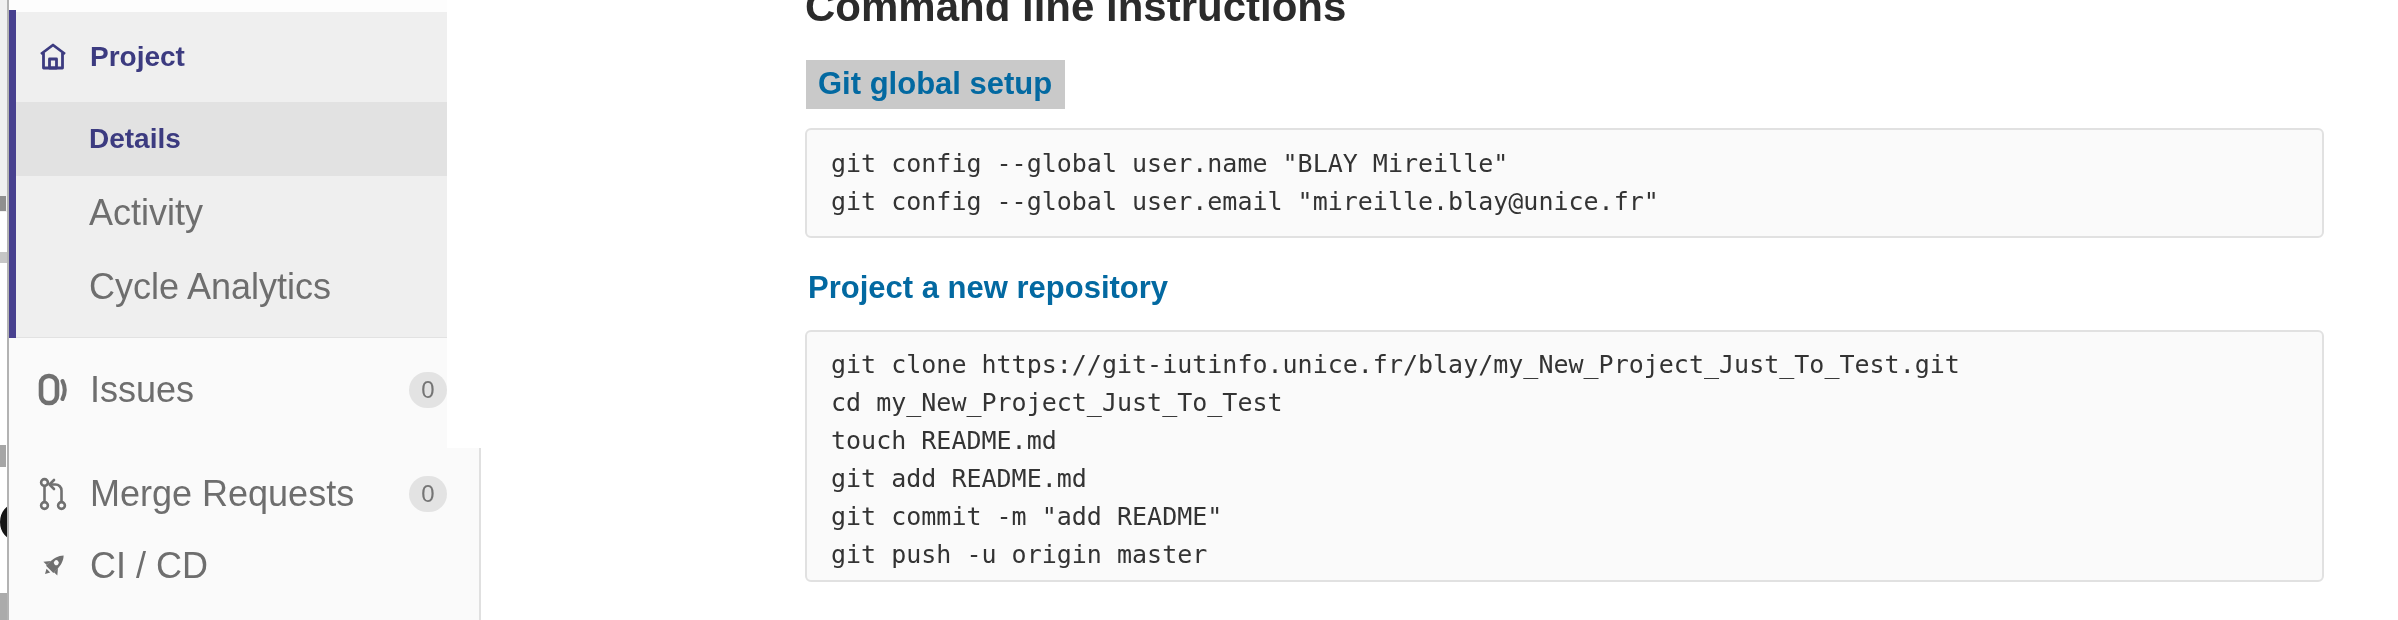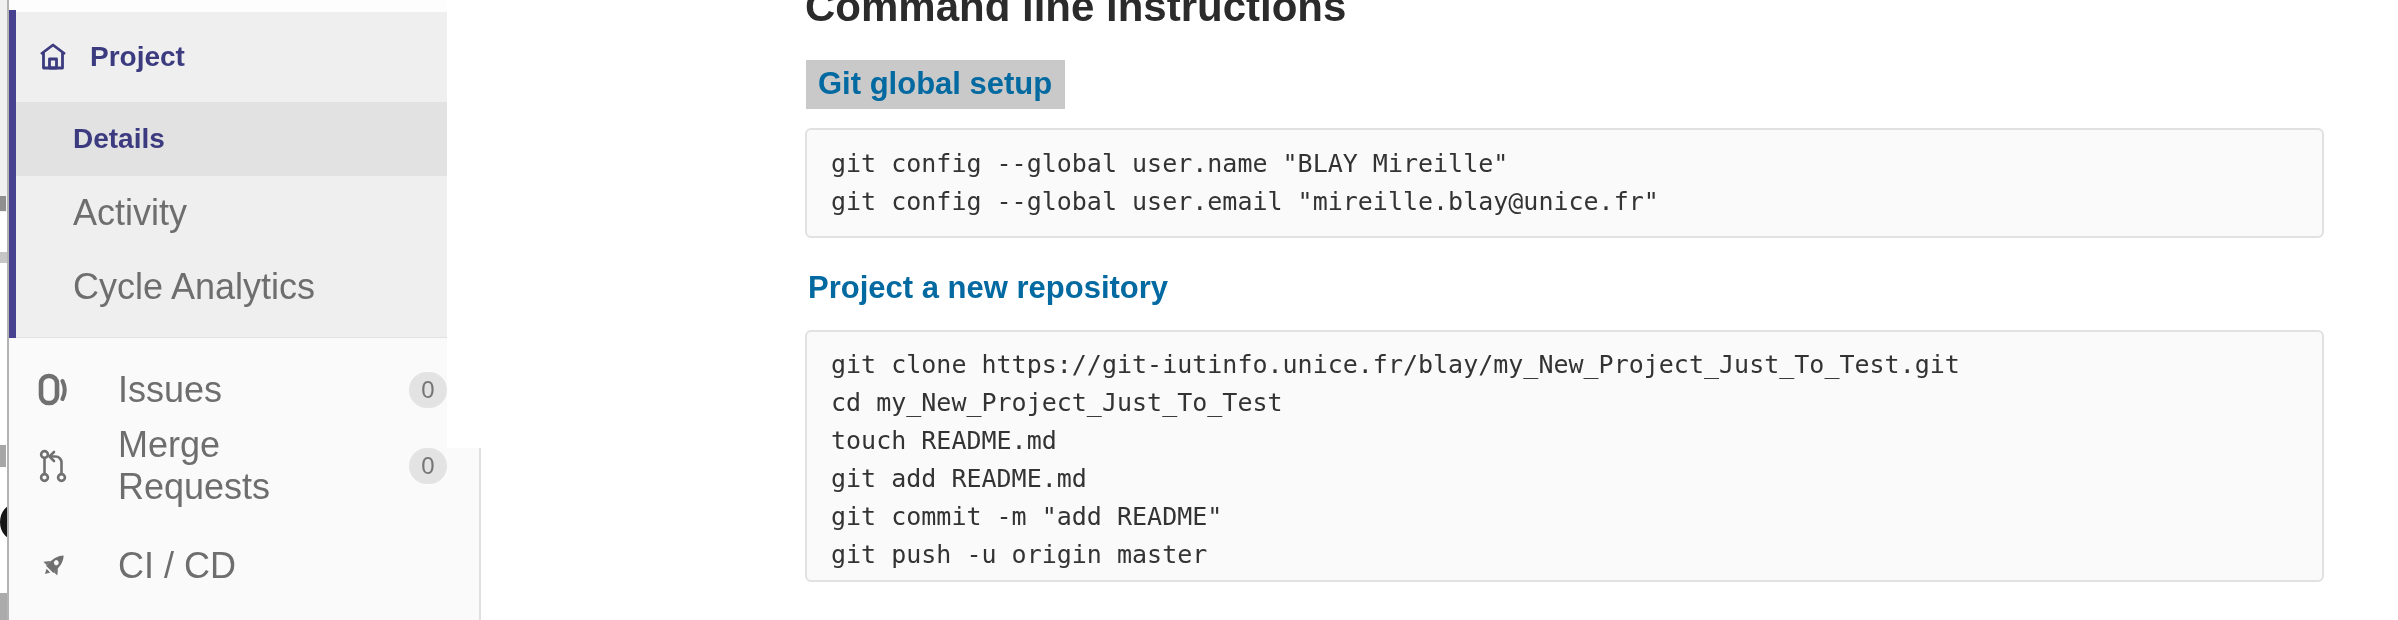--- a/index.html
+++ b/index.html
@@ -33,32 +33,32 @@
     position:absolute; left:0; top:12px; width:100%; height:326px;
     background:#efefef; border-bottom:1px solid #e2e2e2;
   }
   .active-bar { position:absolute; left:0; top:10px; width:7px; height:328px; background:#48418f; z-index:3; }
 
   .sb-row {
     position:absolute; left:0; width:100%;
     display:flex; align-items:center; padding-left:29px; cursor:pointer;
   }
   .row-project { top:0; height:90px; }
-  .row-sub { height:74px; padding-left:64px; }
+  .row-sub { height:74px; padding-left:80px; }
   .row-details  { top:90px;  background:#e2e2e2; }
   .row-activity { top:164px; }
   .row-cycle    { top:238px; }
 
   .sb-label-accent { color:#3c3b80; font-weight:bold; font-size:28px; }
   .sb-label-gray   { color:#6e6e6e; font-size:36px; }
 
   .sb-section2 { position:absolute; left:0; top:338px; width:100%; height:282px; background:#fafafa; }
-  .row-top { height:88px; padding-right:32px;gap:28px; }
+  .row-top { height:88px; padding-right:32px; }
   .row-issues { top:8px; }
-  .row-mr     { top:84px;justify-content:center; }
+  .row-mr     { top:112px;justify-content:center; }
   .row-cicd   { top:184px; }
 
   .sb-icon { width:30px; height:34px; flex:0 0 30px; margin-right:22px; display:flex; align-items:center; }
   .badge {
     margin-left:auto; min-width:38px; height:36px; padding:0 10px;
     background:#e3e3e3; border-radius:18px; color:#757575;
     font-size:24px; display:flex; align-items:center; justify-content:center;
   }
 
   

